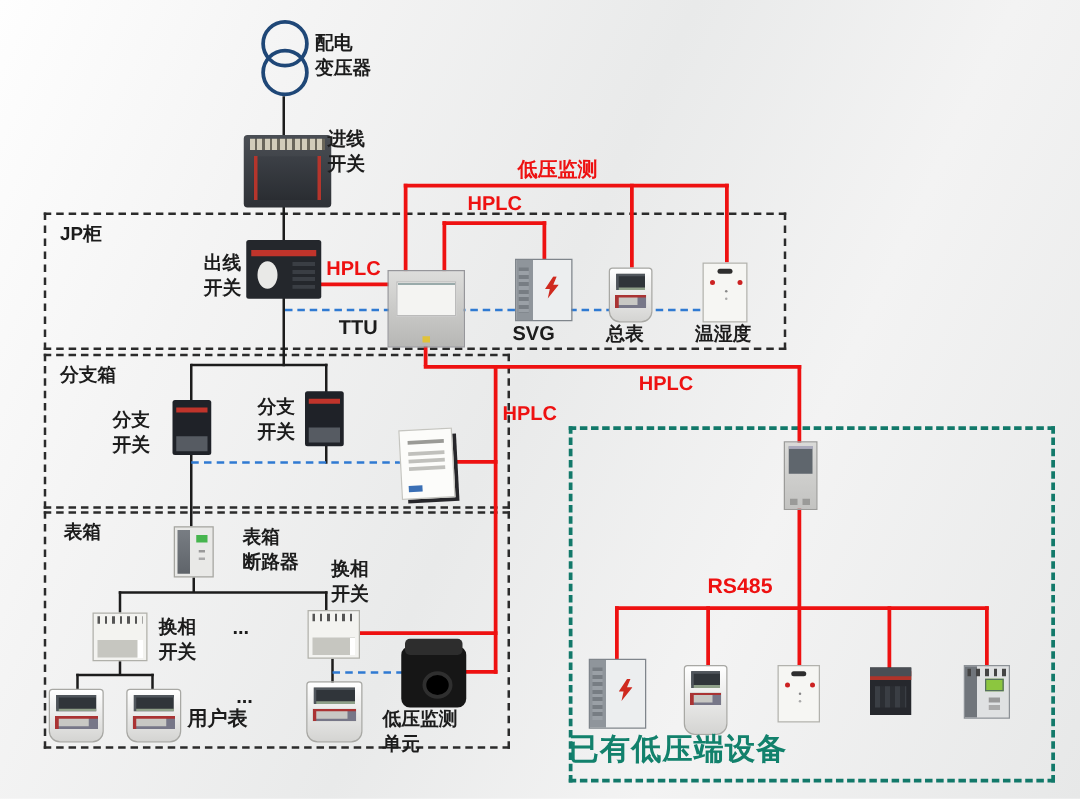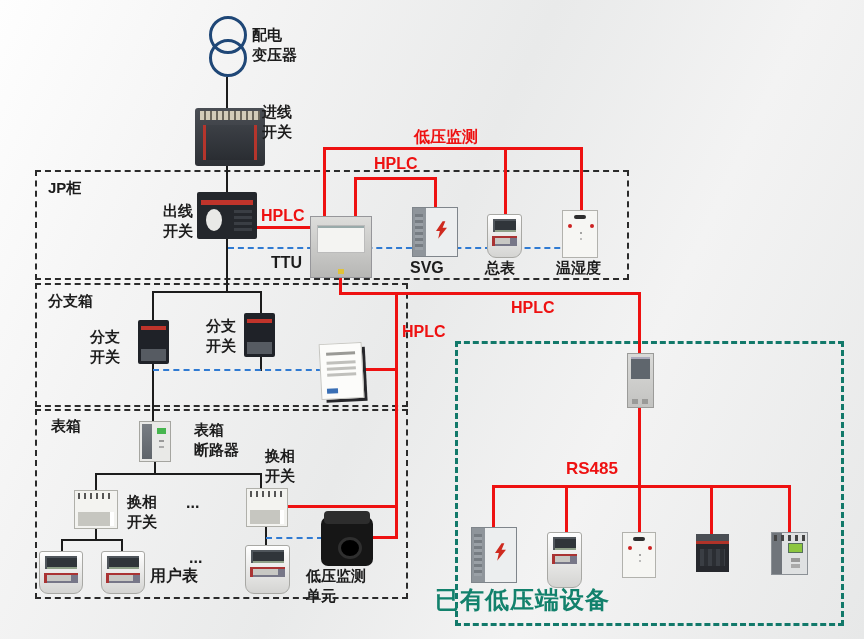--- a/index.html
+++ b/index.html
@@ -204,15 +204,15 @@
   <div class="lbl" style="left:265px;top:446px;">换相
 开关</div>
   <div class="lbl" style="left:127px;top:492px;">换相
 开关</div>
   <div class="lbl" style="left:186px;top:492px;font-size:16px;">...</div>
   <div class="lbl" style="left:189px;top:547px;font-size:16px;">...</div>
   <div class="lbl" style="left:150px;top:565px;font-size:16px;">用户表</div>
   <div class="lbl ctr" style="left:306px;top:566px;width:80px;">低压监测
 单元</div>
   <div class="lbl red" style="left:566px;top:458px;font-size:17px;">RS485</div>
-  <div class="lbl ctr title" style="left:435px;top:584px;width:383px;">已有低压端设备</div>
+  <div class="lbl ctr title" style="left:455px;top:584px;width:383px;">已有低压端设备</div>
 
 </div>
 
 </body></html>

